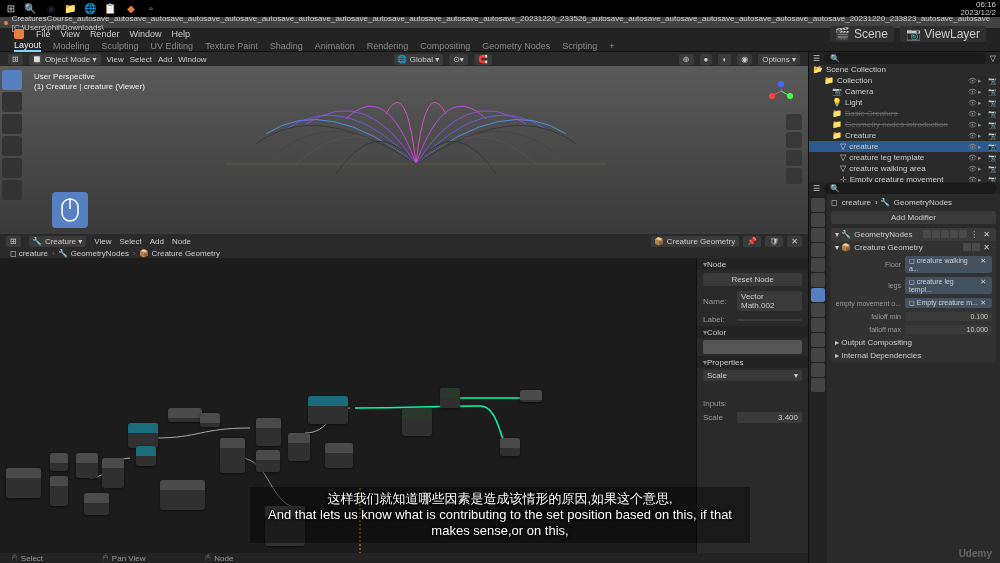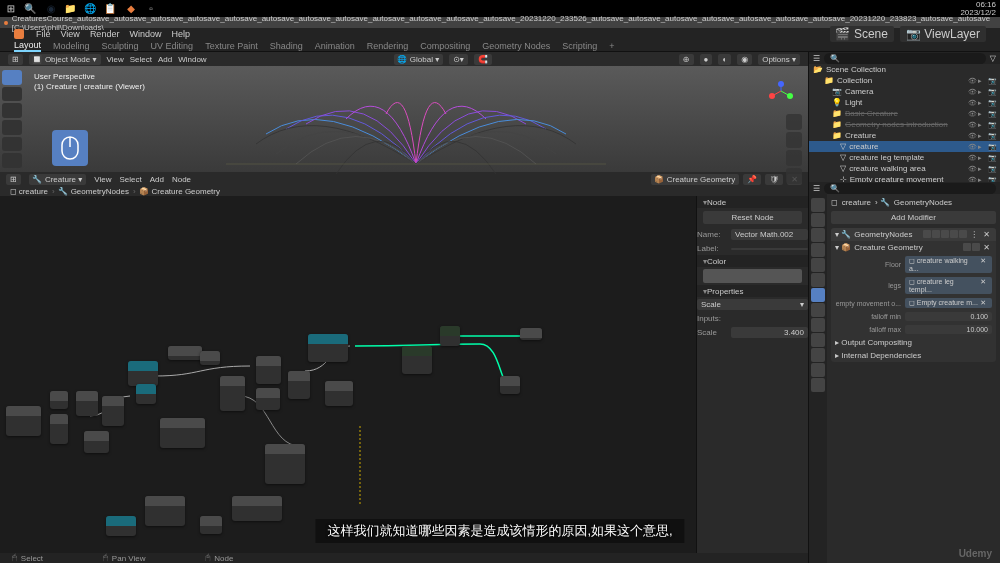--- a/index.html
+++ b/index.html
@@ -27,21 +27,21 @@
 .wstab.active { color: #eee; border-bottom: 2px solid #7dd3fc; }
 
 
 .main { display: flex; height: 511px; }
 .left-col { width: 808px; display: flex; flex-direction: column; }
 .right-col { width: 192px; display: flex; flex-direction: column; background: #2a2a2a; border-left: 1px solid #111; }
 
 
 .vp-header { height: 14px; background: #2a2a2a; display: flex; align-items: center; gap: 6px; padding: 0 8px; font-size: 8px; }
 .hdr-btn { background: #3a3a3a; padding: 1px 4px; border-radius: 2px; font-size: 8px; }
-.vp-area { height: 106px; background: linear-gradient(180deg, #5a5a5a 0%, #4a4a4a 50%, #3a3a3a 100%); position: relative; display: flex; }
+.vp-area { height: 168px; background: linear-gradient(180deg, #5a5a5a 0%, #4a4a4a 50%, #3a3a3a 100%); position: relative; display: flex; }
 .vp-toolbar { width: 24px; background: transparent; display: flex; flex-direction: column; gap: 2px; padding: 4px 2px; }
 .vp-tool { width: 20px; height: 20px; background: #333; border-radius: 3px; }
 .vp-tool.active { background: #5680c2; }
 .vp-canvas { flex: 1; position: relative; }
 .vp-info { position: absolute; top: 6px; left: 10px; font-size: 8px; color: #eee; line-height: 10px; }
 .vp-creature { position: absolute; top: 18px; left: 50%; transform: translateX(-50%); width: 380px; height: 100px; }
 .vp-gizmo { position: absolute; top: 10px; right: 12px; width: 30px; height: 30px; }
 .vp-rtools { position: absolute; top: 48px; right: 6px; display: flex; flex-direction: column; gap: 2px; }
 .vp-rtool { width: 16px; height: 16px; background: #333c; border-radius: 3px; }
 .mouse-icon { position: absolute; bottom: 6px; left: 28px; width: 36px; height: 36px; background: #5680c2; border-radius: 4px; display: flex; align-items: center; justify-content: center; }
@@ -53,21 +53,21 @@
 .breadcrumb { height: 10px; background: #2a2a2a; display: flex; align-items: center; gap: 4px; padding: 0 10px; font-size: 8px; }
 .crumb { display: flex; align-items: center; gap: 2px; }
 .crumb-sep { color: #666; }
 
 
 .node-editor { flex: 1; background: #1c1c1c; position: relative; overflow: hidden; }
 .ne-panel { position: absolute; right: 0; top: 0; width: 112px; height: 100%; background: #2a2a2a; border-left: 1px solid #111; }
 .ne-panel-header { height: 12px; background: #232323; display: flex; align-items: center; padding: 0 6px; font-size: 8px; }
 .ne-panel-header::before { content: "▾ "; color: #888; }
 .ne-btn { background: #3a3a3a; color: #ccc; font-size: 8px; padding: 2px 6px; margin: 3px 6px; border-radius: 2px; text-align: center; }
-.ne-row { display: flex; padding: 2px 0; gap: 4px; font-size: 8px; align-items: center; }
+.ne-row { display: flex; padding: 2px 6px; gap: 4px; font-size: 8px; align-items: center; }
 .ne-row-lbl { width: 30px; color: #999; }
 .ne-row-val { flex: 1; background: #3a3a3a; padding: 1px 4px; border-radius: 2px; }
 
 
 .node { position: absolute; background: #303030; border-radius: 3px; box-shadow: 0 1px 3px rgba(0,0,0,.5); }
 .node-head { height: 10px; border-radius: 3px 3px 0 0; }
 .node-cyan .node-head { background: #1a6b7b; }
 .node-gray .node-head { background: #4a4a4a; }
 .node-dark .node-head { background: #2a3a2a; }
 
@@ -376,21 +376,21 @@
         <div class="ne-row">
           <span class="ne-row-lbl">Label:</span>
           <span class="ne-row-val"></span>
         </div>
         <div class="ne-panel-header">Color</div>
         <div style="height:14px;margin:2px 6px;background:#555;border-radius:2px"></div>
         <div class="ne-panel-header">Properties</div>
         <div class="ne-row">
           <span class="ne-row-val" style="flex:1"><span>Scale</span> <span style="float:right">▾</span></span>
         </div>
-        <div class="ne-row" style="margin-top:0">
+        <div class="ne-row" style="margin-top:14px">
           <span class="ne-row-lbl" style="width:auto">Inputs:</span>
         </div>
         <div class="ne-row">
           <span class="ne-row-lbl">Scale</span>
           <span class="ne-row-val" style="text-align:right">3.400</span>
         </div>
       </div>
     </div>
   </div>
 
@@ -590,15 +590,16 @@
 </div>
 
 <div class="statusbar">
   <span class="status-item">🖱 <span>Select</span></span>
   <span class="status-item">🖱 <span>Pan View</span></span>
   <span class="status-item">🖱 <span>Node</span></span>
 </div>
 
 <div class="subtitle">
   <div>这样我们就知道哪些因素是造成该情形的原因,如果这个意思,</div>
+  <div>And that lets us know what is contributing to the set position based on this, if that makes sense,or on this,</div>
 </div>
 
 <div class="watermark">Udemy</div>
 
 </body></html>

